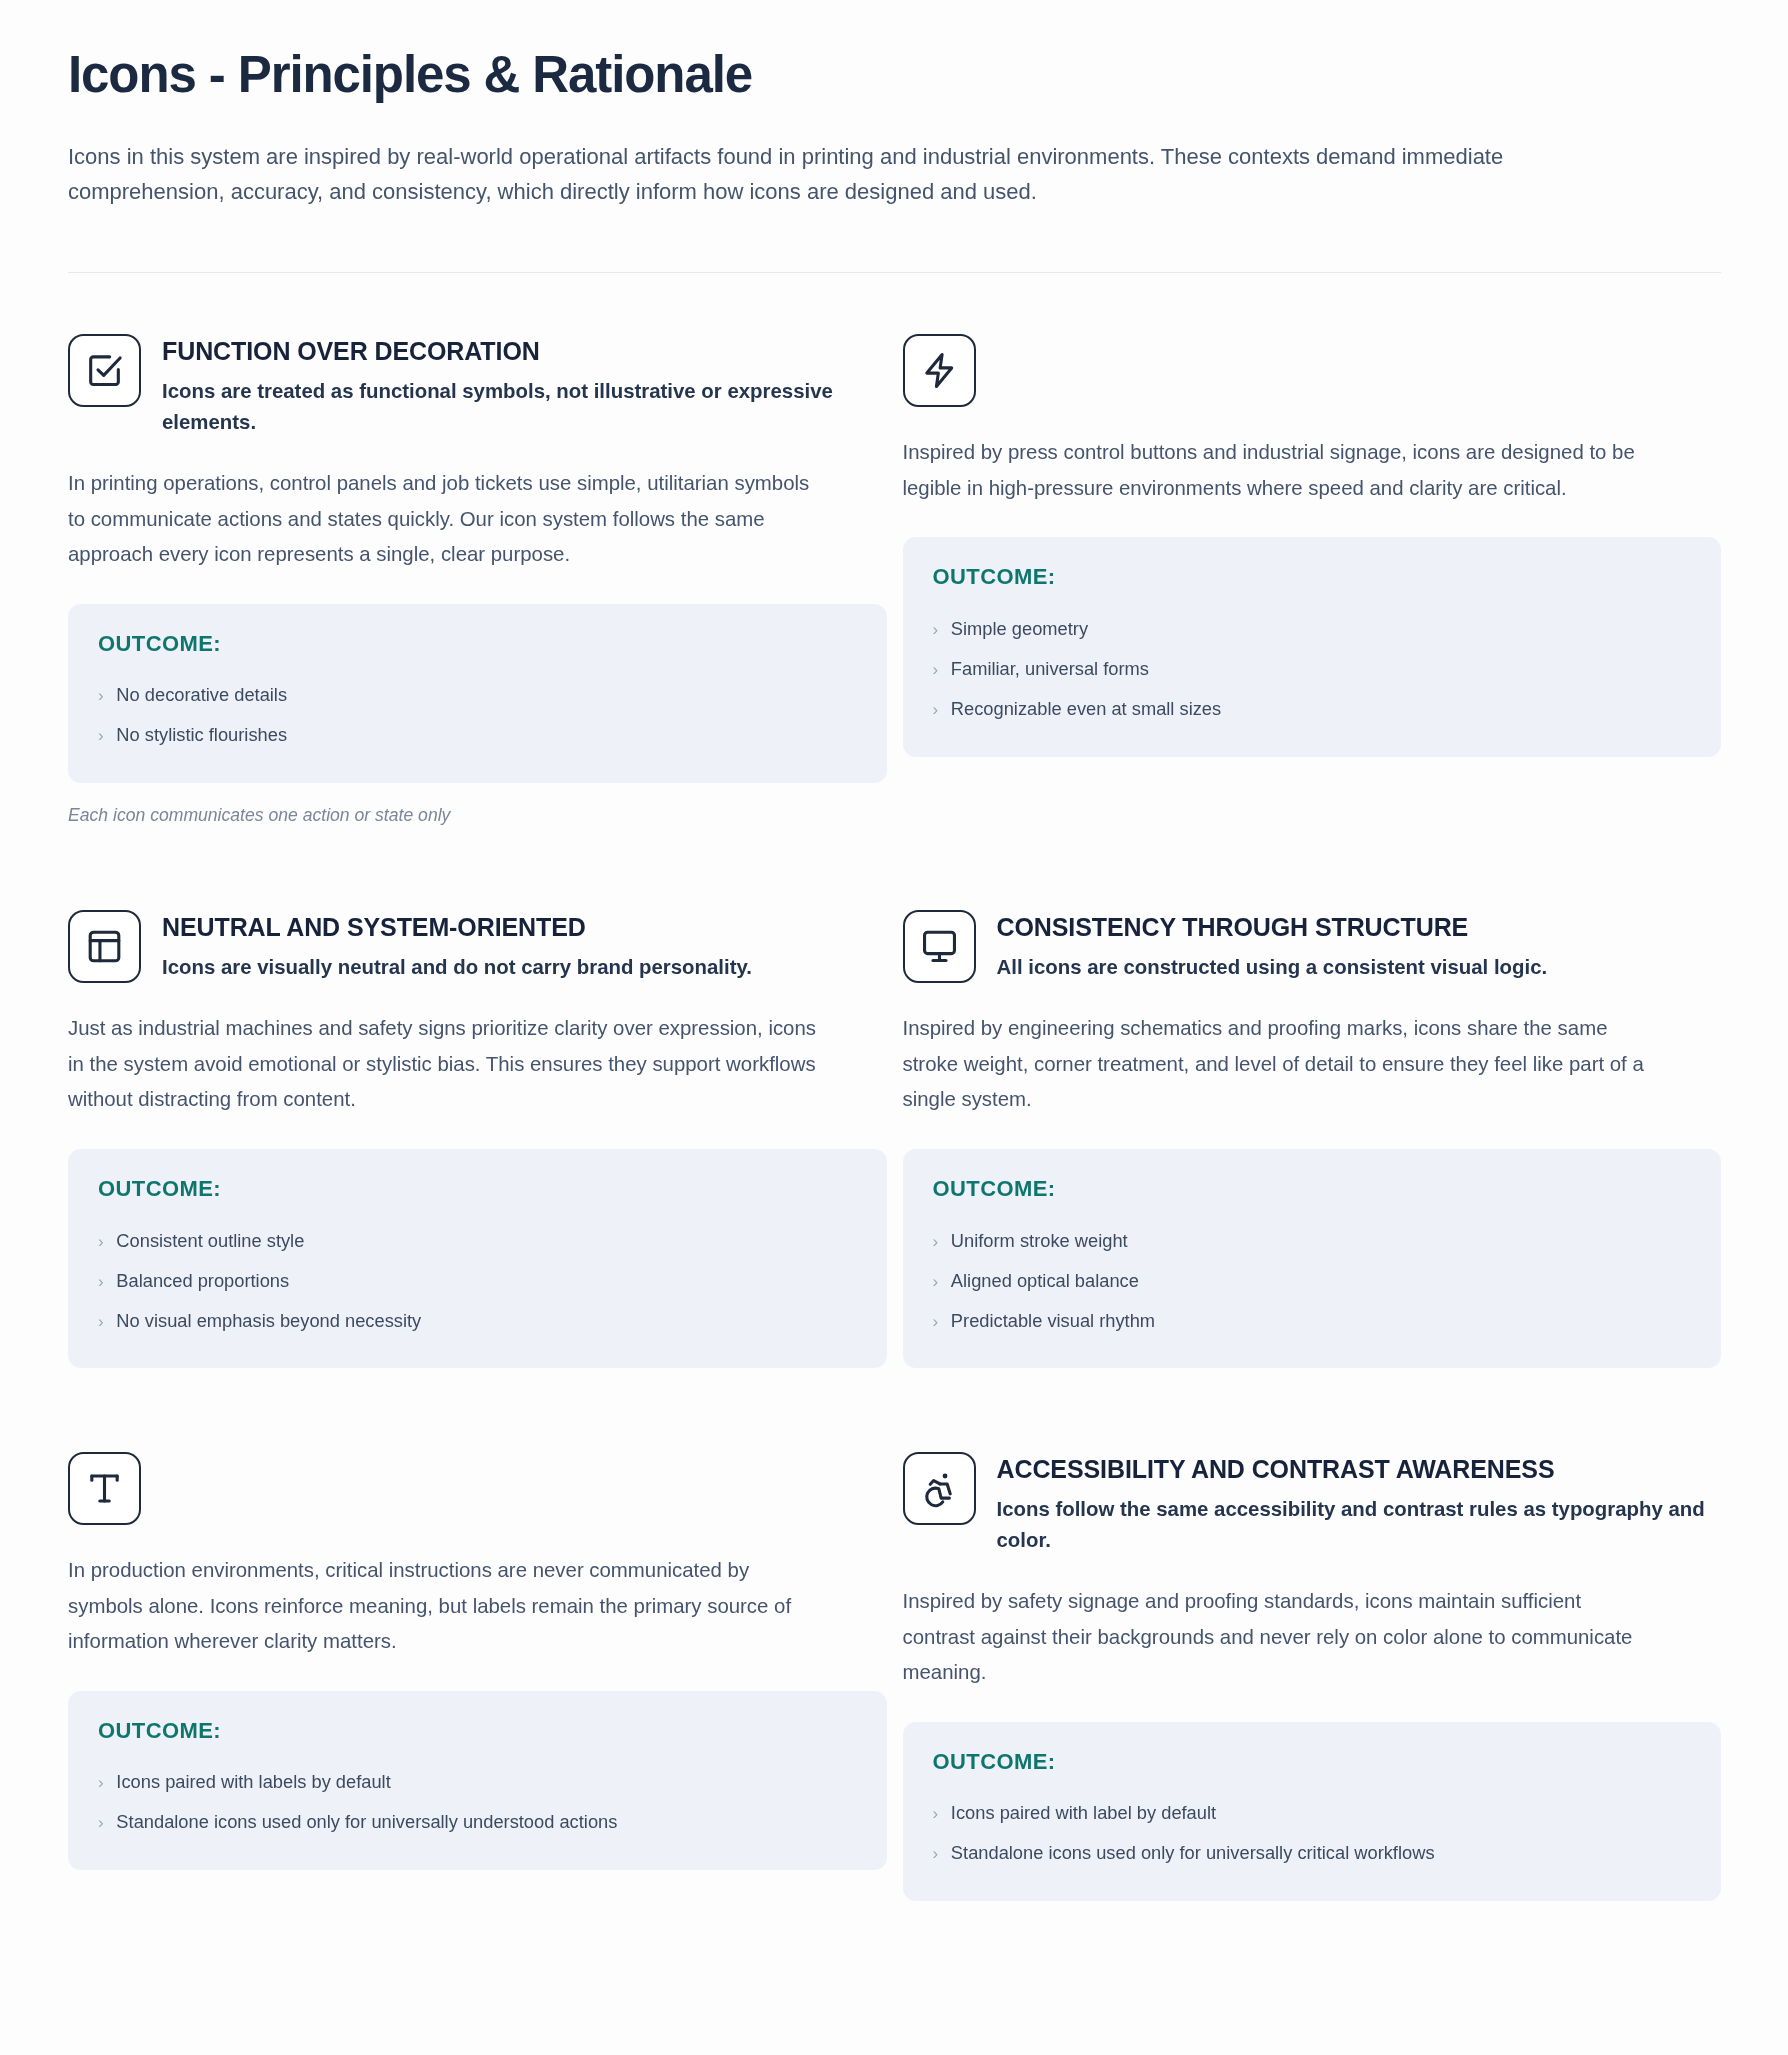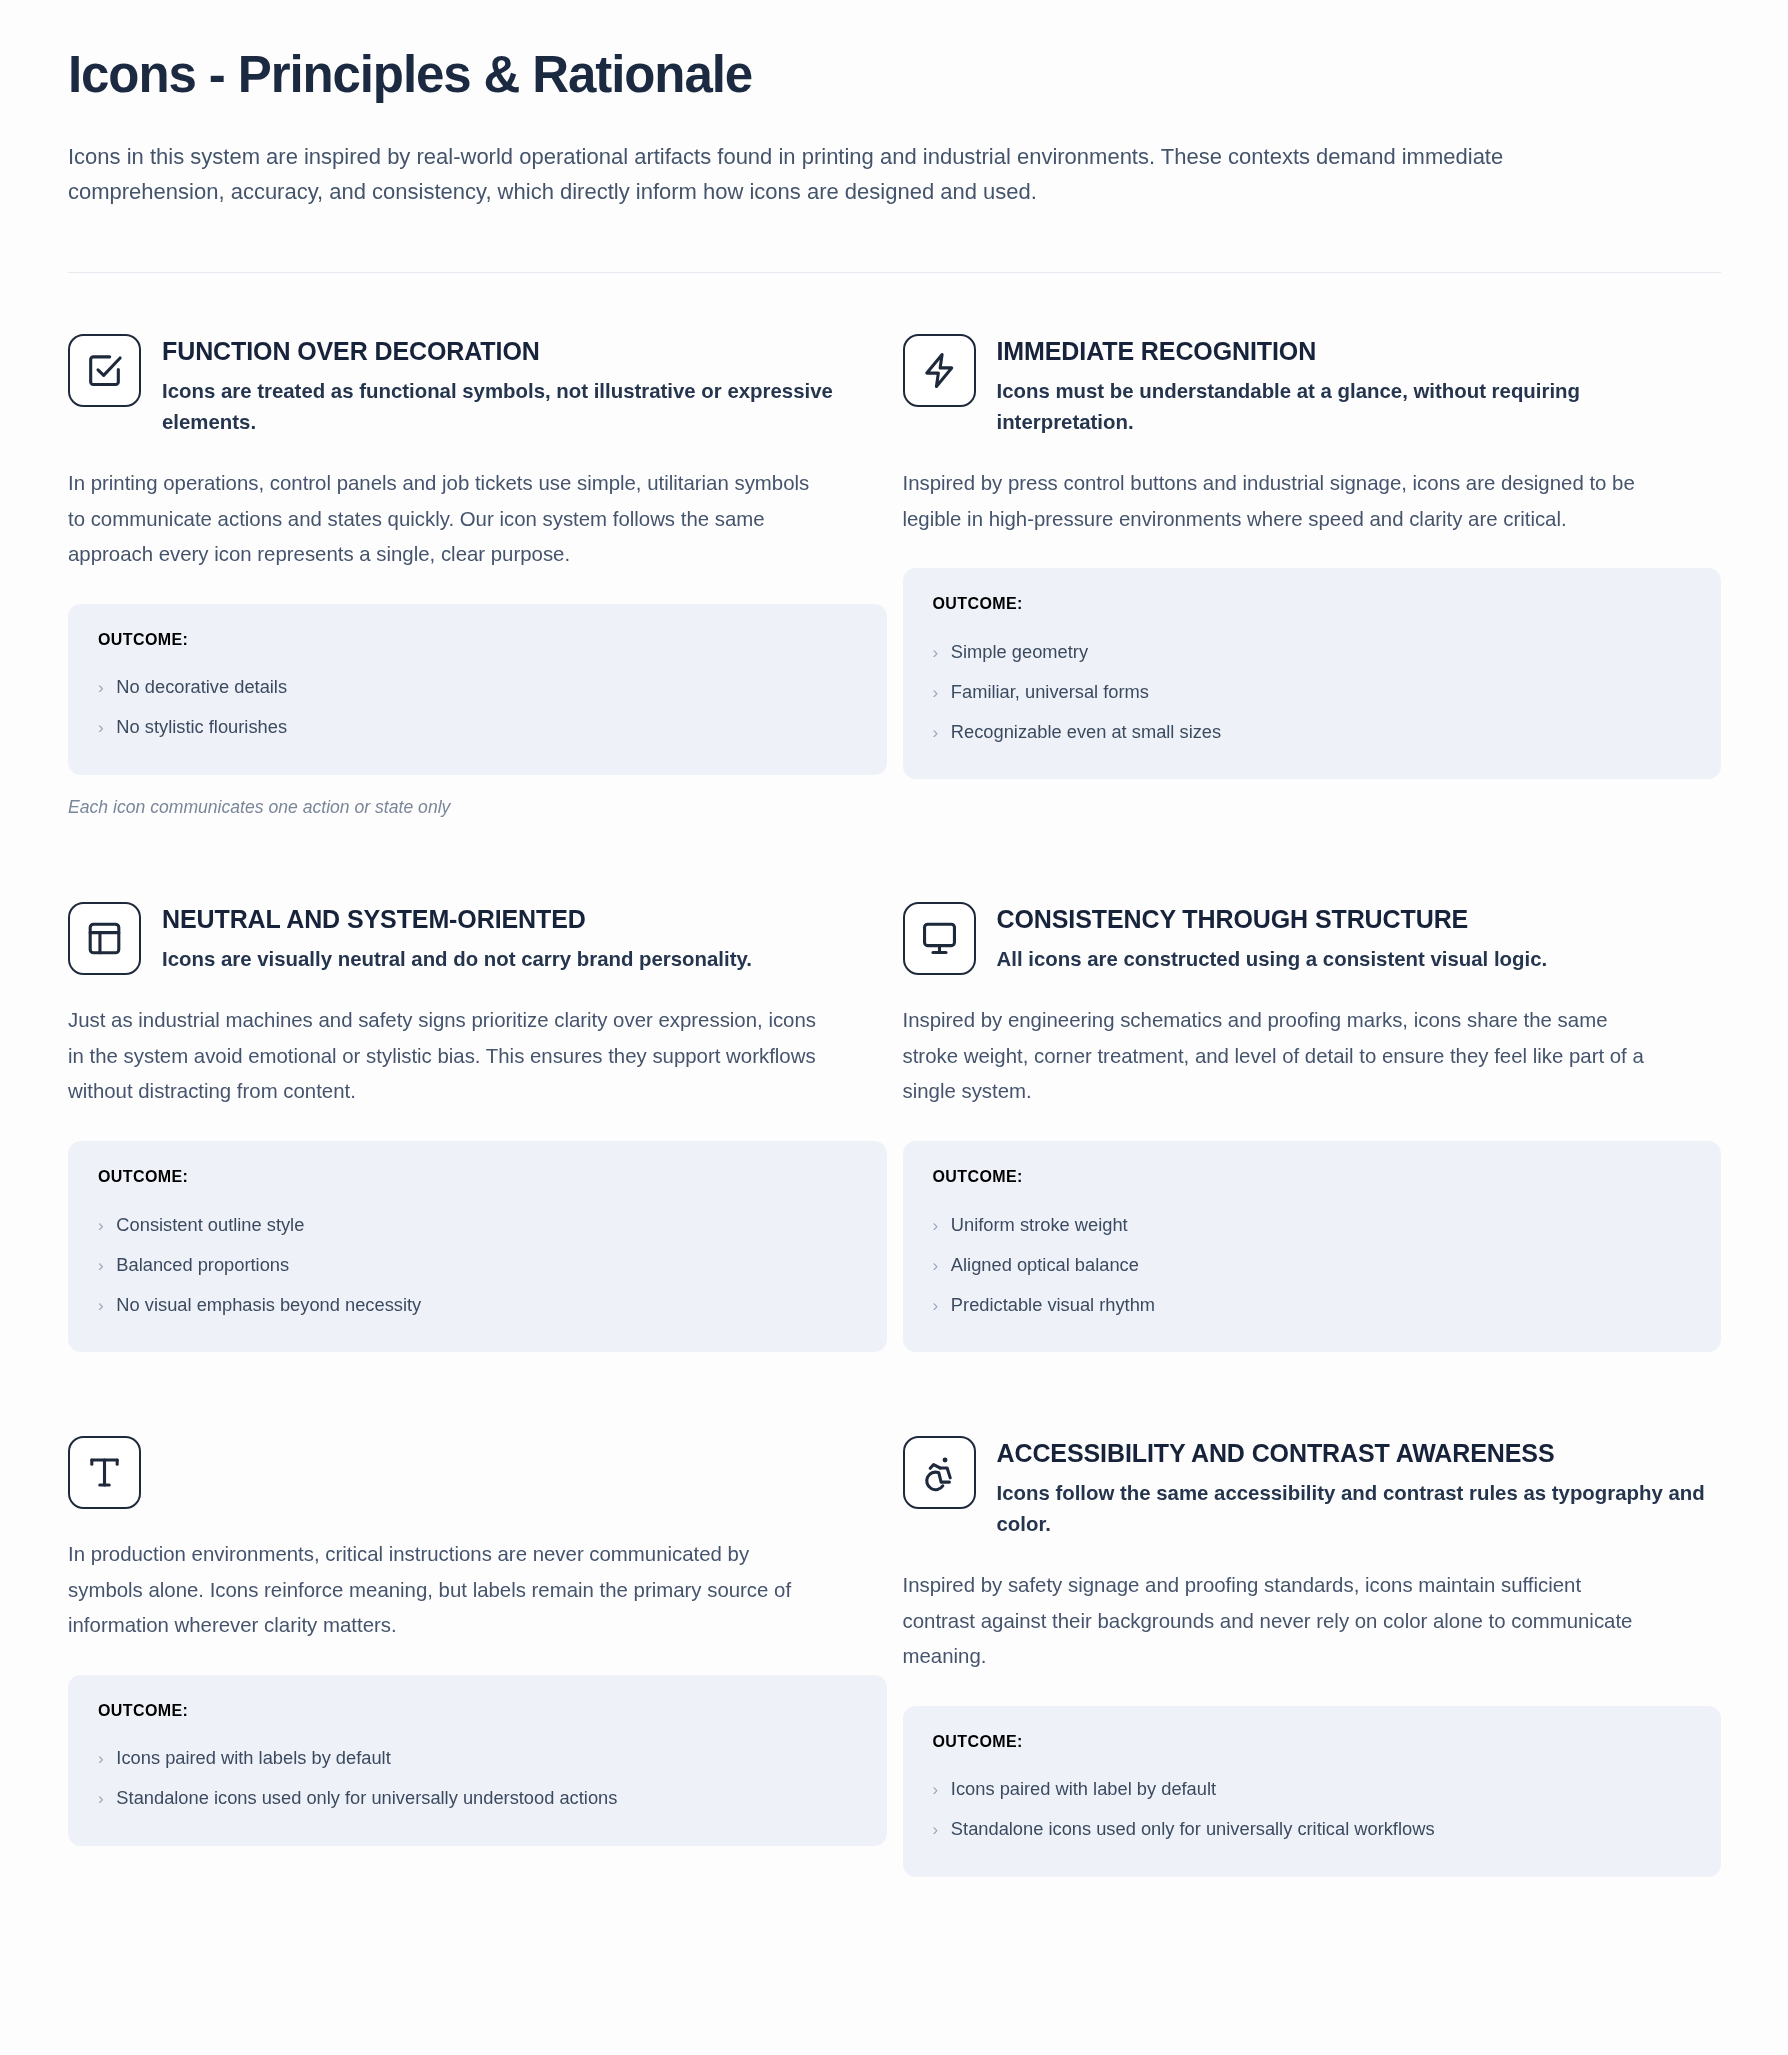--- a/index.html
+++ b/index.html
@@ -112,24 +112,24 @@
   }
 
   
   .outcome {
     background: #eef2f8;
     border-radius: 12.7px;
     padding: 27px 30px 28px 30px;
   }
 
   .outcome-label {
-    font-size: 16px;
+    font-size: 22px;
     font-weight: 800;
     letter-spacing: 0.4px;
-    color: #000000;
+    color: #0f766e;
     margin-bottom: 18.3px;
   }
 
   .outcome-list { list-style: none; }
 
   .outcome-item {
     display: flex;
     align-items: baseline;
     gap: 12.7px;
     font-size: 18.3px;
@@ -198,24 +198,20 @@
   </div>
       <div class="card">
     <div class="card-head">
       <div class="icon-box">
         <span>
               <svg viewBox="0 0 24 24" fill="none" stroke="#1e293b" stroke-width="1.9" stroke-linecap="round" stroke-linejoin="round">
                 <path d="M13.6 2.2 4.2 13.6h7.1l-1.2 8.2 9.4-11.4h-7.1z"></path>
               </svg>
             </span>
       </div>
-      <div class="head-text">
-        <div class="card-title">IMMEDIATE RECOGNITION</div>
-        <div class="card-subtitle">Icons must be understandable at a glance, without requiring interpretation.</div>
-      </div>
     </div>
     <p class="card-body">Inspired by press control buttons and industrial signage, icons are designed to be legible in high-pressure environments where speed and clarity are critical.</p>
     <div class="outcome">
       <div class="outcome-label">OUTCOME:</div>
       <ul class="outcome-list">
       <li class="outcome-item">
         <span class="chevron">›</span>
         <span>Simple geometry</span>
       </li>
       <li class="outcome-item">

